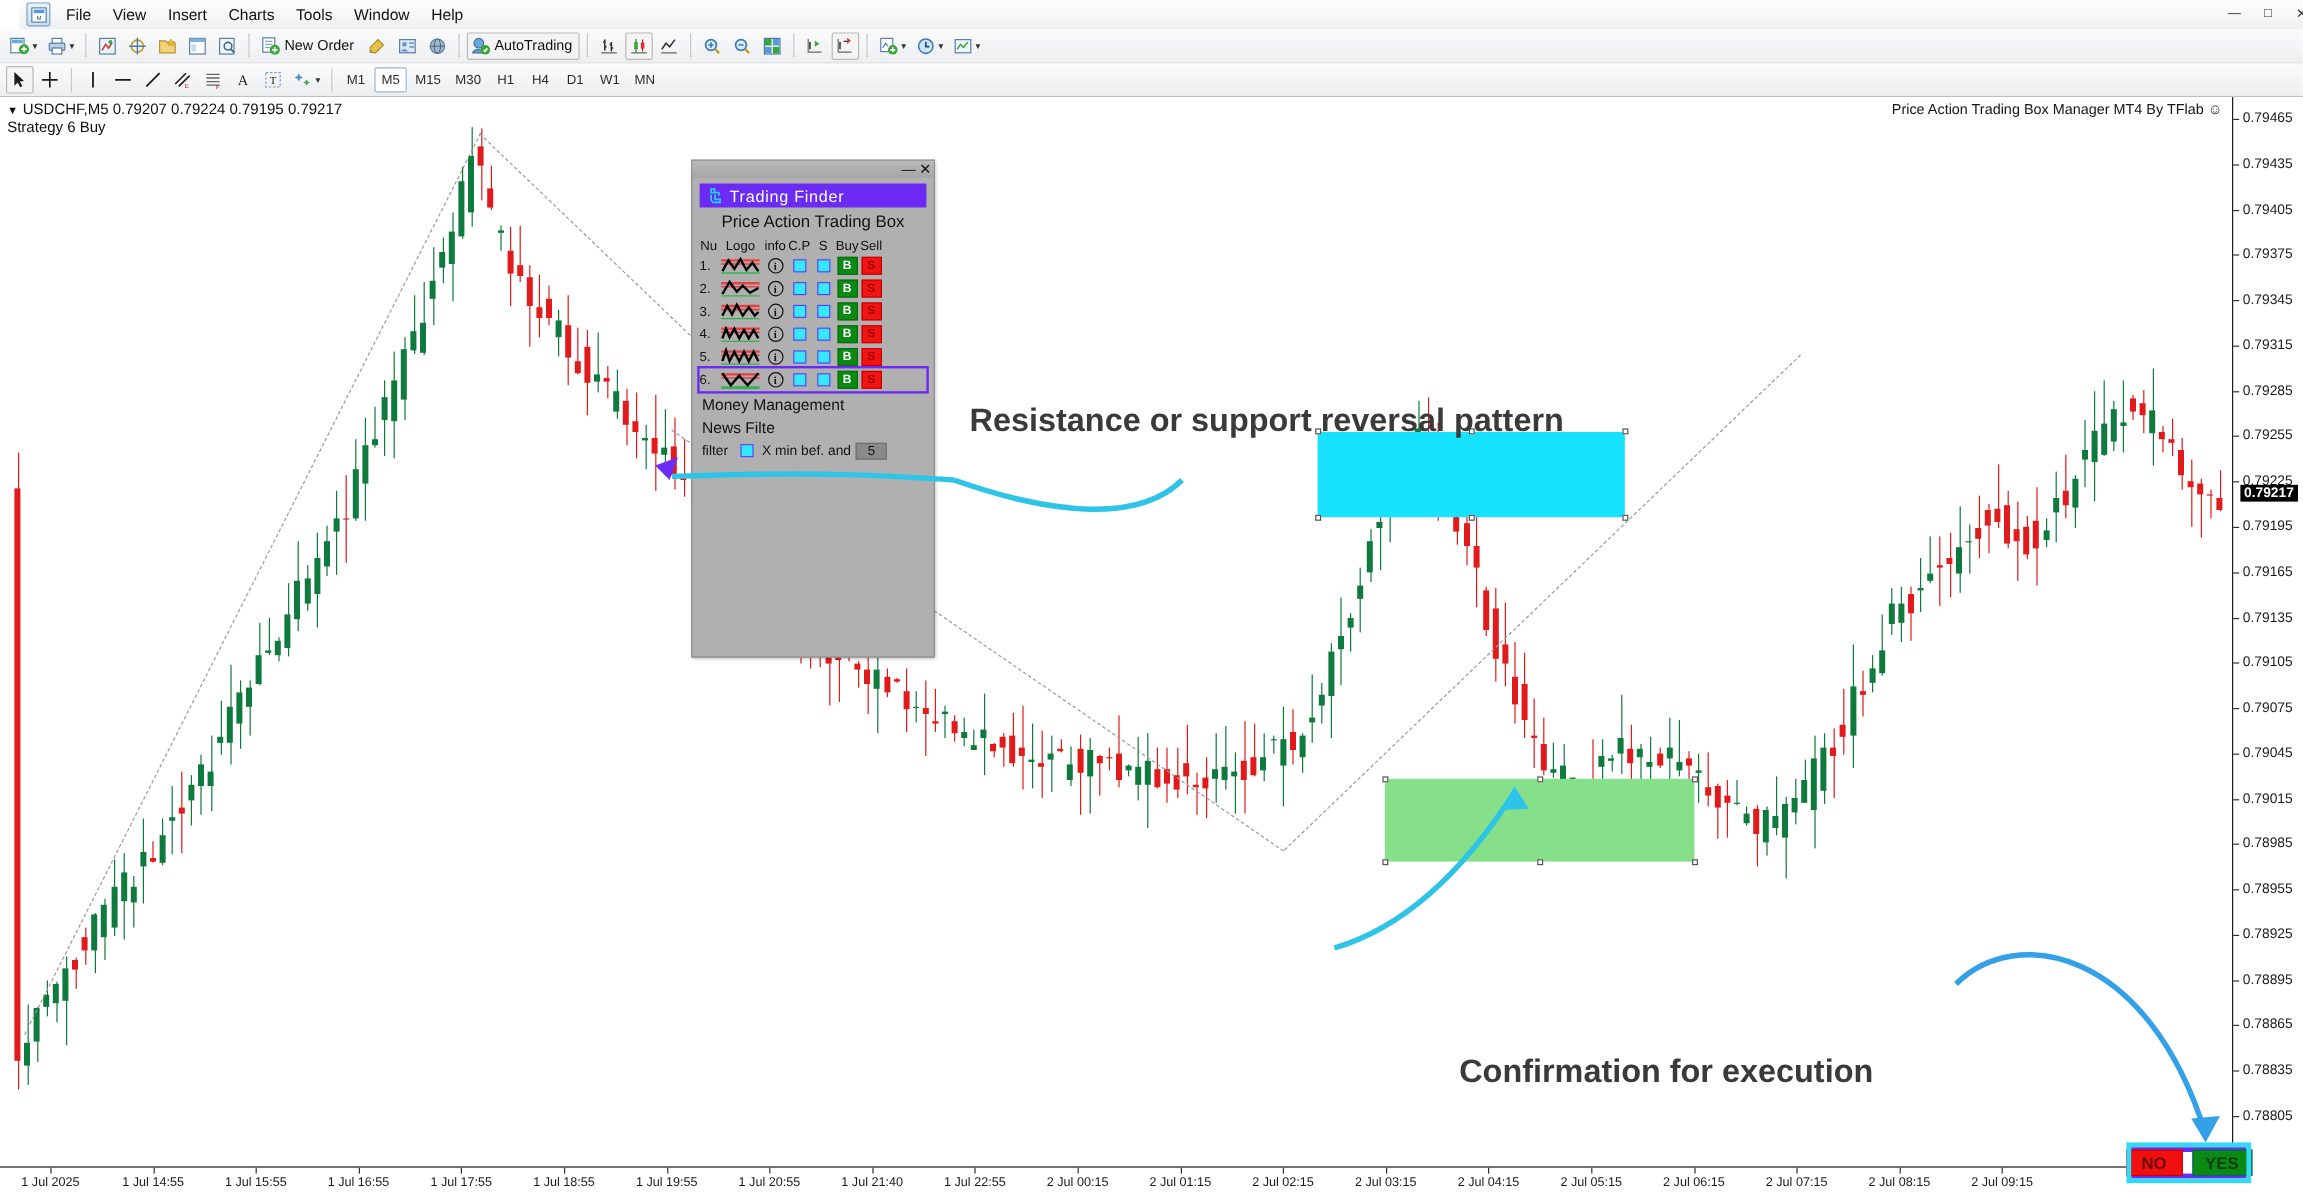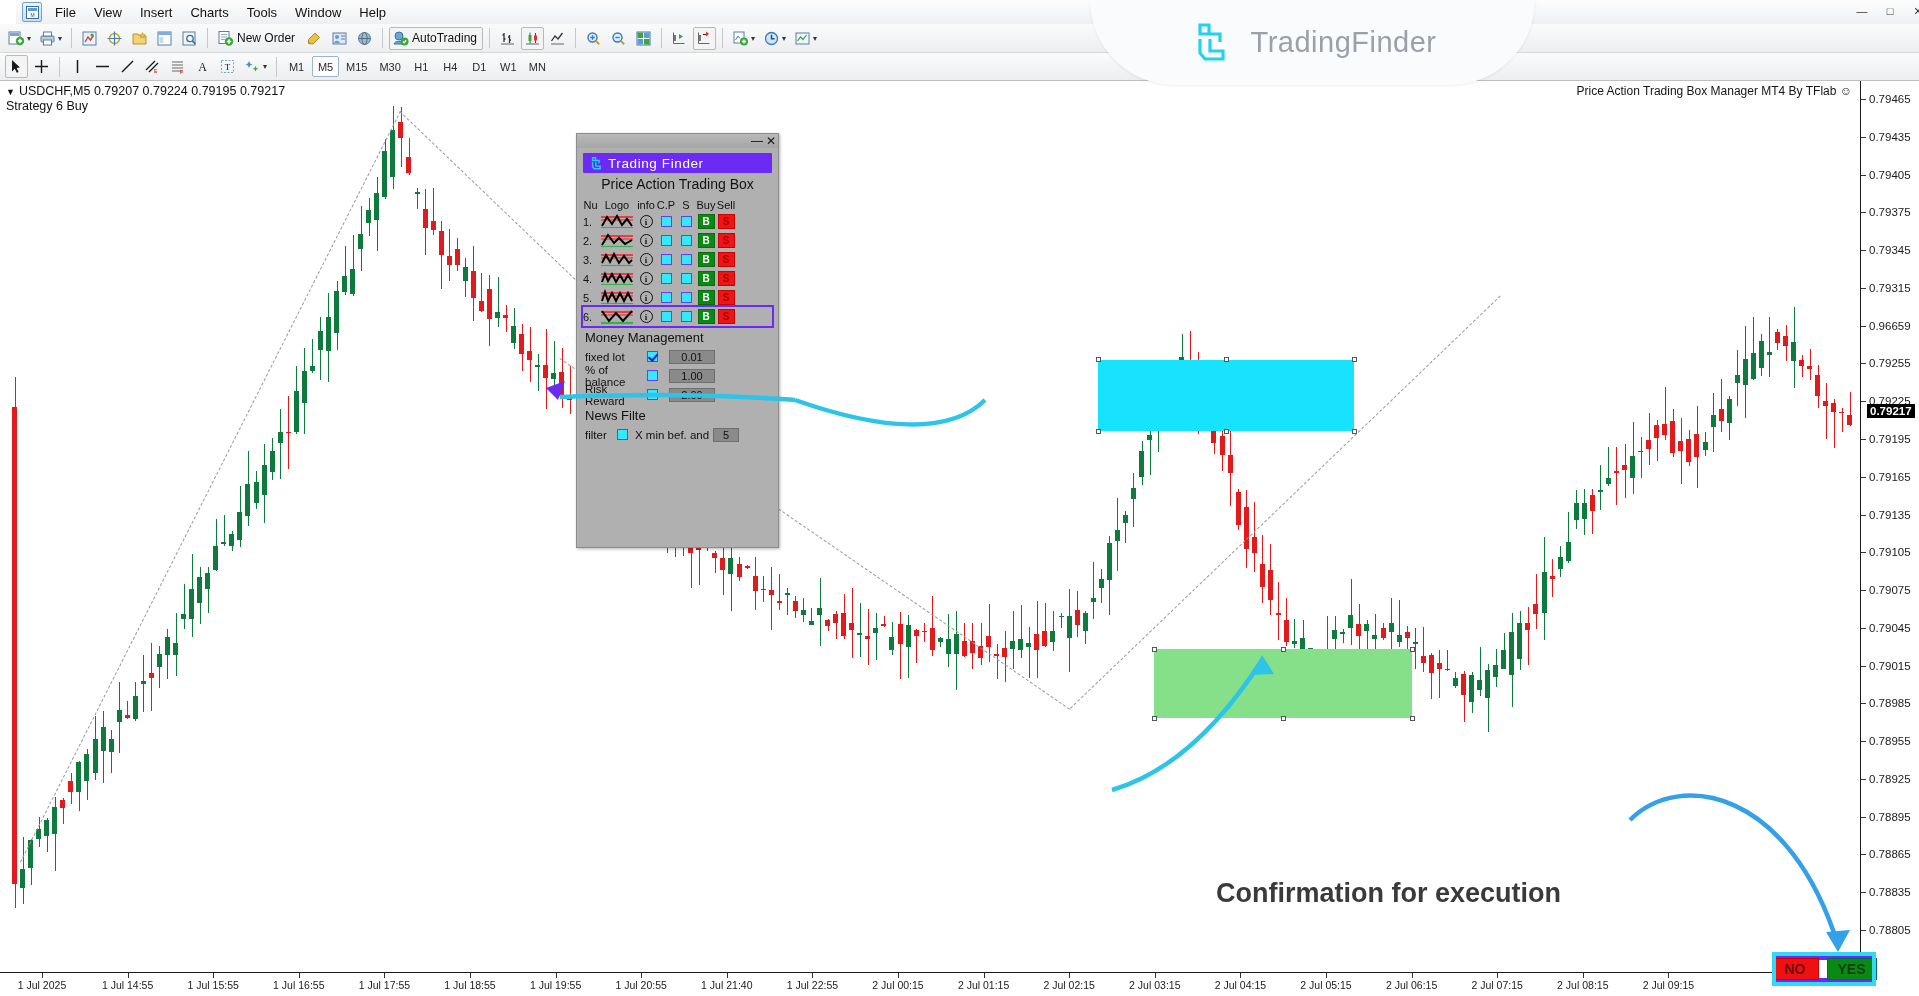--- a/index.html
+++ b/index.html
@@ -1377,21 +1377,21 @@
         <div class="axis-val" style="top: 55.7727px;">0.79435</div>
         <div class="axis-tick" style="top: 93.5455px;"></div>
         <div class="axis-val" style="top: 93.5455px;">0.79405</div>
         <div class="axis-tick" style="top: 131.318px;"></div>
         <div class="axis-val" style="top: 131.318px;">0.79375</div>
         <div class="axis-tick" style="top: 169.091px;"></div>
         <div class="axis-val" style="top: 169.091px;">0.79345</div>
         <div class="axis-tick" style="top: 206.864px;"></div>
         <div class="axis-val" style="top: 206.864px;">0.79315</div>
         <div class="axis-tick" style="top: 244.636px;"></div>
-        <div class="axis-val" style="top: 244.636px;">0.96659</div>
+        <div class="axis-val" style="top: 244.636px;">0.79285</div>
         <div class="axis-tick" style="top: 282.409px;"></div>
         <div class="axis-val" style="top: 282.409px;">0.79255</div>
         <div class="axis-tick" style="top: 320.182px;"></div>
         <div class="axis-val" style="top: 320.182px;">0.79225</div>
         <div class="axis-tick" style="top: 357.955px;"></div>
         <div class="axis-val" style="top: 357.955px;">0.79195</div>
         <div class="axis-tick" style="top: 395.727px;"></div>
         <div class="axis-val" style="top: 395.727px;">0.79165</div>
         <div class="axis-tick" style="top: 433.5px;"></div>
         <div class="axis-val" style="top: 433.5px;">0.79135</div>
@@ -1456,30 +1456,20 @@
         <div class="t-val" style="left: 1411.6px;">2 Jul 06:15</div>
         <div class="t-tick" style="left: 1497.2px;"></div>
         <div class="t-val" style="left: 1497.2px;">2 Jul 07:15</div>
         <div class="t-tick" style="left: 1582.8px;"></div>
         <div class="t-val" style="left: 1582.8px;">2 Jul 08:15</div>
         <div class="t-tick" style="left: 1668.4px;"></div>
         <div class="t-val" style="left: 1668.4px;">2 Jul 09:15</div>
       </div>
   </div>
 
-  <div class="wm">
-    <svg width="52" height="52" viewBox="0 0 52 52">
-      <g fill="none" stroke="#22d3ee" stroke-width="3.2" stroke-linejoin="miter">
-        <path d="M11 8 h9 v9 h-9 z"></path>
-        <path d="M20 17 h11 v8"></path>
-        <path d="M11 22 v14 l5 6 h18 v-8 h-13 v-12"></path>
-      </g>
-    </svg>
-    <span class="wm-text">TradingFinder</span>
-  </div>
 
   <div class="panel" id="panel" style="left:576px;top:133px;width:203px;height:415px;">
     <div class="panel-title">
       <span class="pt-btn">—</span>
       <span class="pt-btn">✕</span>
     </div>
 
     <div class="brandbar">
       <svg width="17" height="17" viewBox="0 0 52 52" style="margin-left:6px">
         <g fill="none" stroke="#22d3ee" stroke-width="4.5">
@@ -1657,47 +1647,31 @@
               <span class="bbtn">B</span>
             </div>
             <div class="c-sell">
               <span class="sbtn">S</span>
             </div>
           </div>
         </div>
     </div>
 
     <div class="sec-h">Money Management</div>
-    <div id="mm">
-        <div class="mrow">
-          <span class="mlab">fixed lot</span>
-          <span class="chk on"></span>
-          <span class="minp" style="margin-left: 11px;">0.01</span>
-        </div>
-        <div class="mrow">
-          <span class="mlab">% of balance</span>
-          <span class="chk"></span>
-          <span class="minp" style="margin-left: 11px;">1.00</span>
-        </div>
-        <div class="mrow">
-          <span class="mlab">Risk Reward</span>
-          <span class="chk"></span>
-          <span class="minp" style="margin-left: 11px;">2.00</span>
-        </div>
-      </div>
 
     <div class="sec-h">News Filte</div>
     <div class="nrow">
       <span class="mlab" style="width:32px">filter</span>
       <span class="chk"></span>
       <span style="font-size:11.5px;color:#111;margin-left:7px">X min bef. and</span>
       <span class="minp" style="width:26px;margin-left:4px">5</span>
     </div>
   </div>
 
+  <div class="anno" style="left:808px;top:335px;">Resistance or support reversal pattern</div>
   <div class="anno" style="left:1216px;top:878px;">Confirmation for execution</div>
 
   <svg style="position:absolute;left:0;top:0;width:1919px;height:996px;pointer-events:none">
     <path d="M795 400 C 880 430, 950 435, 985 400" stroke="#2ec4e8" stroke-width="4.5" fill="none"></path>
     <path d="M558 400 L 546 388 L 565 381 Z" fill="#6b2bf5"></path>
     <path d="M795 400 C 760 398, 700 392, 560 397" stroke="#2ec4e8" stroke-width="4.5" fill="none"></path>
     <path d="M1112 790 C 1180 770, 1230 710, 1262 660" stroke="#2ec4e8" stroke-width="4.5" fill="none"></path>
     <path d="M1262 655 L 1252 675 L 1274 674 Z" fill="#2ec4e8"></path>
     <path d="M1630 820 C 1680 770, 1790 790, 1838 945" stroke="#33a0e8" stroke-width="4.5" fill="none"></path>
     <path d="M1838 952 L 1826 932 L 1850 930 Z" fill="#33a0e8"></path>

